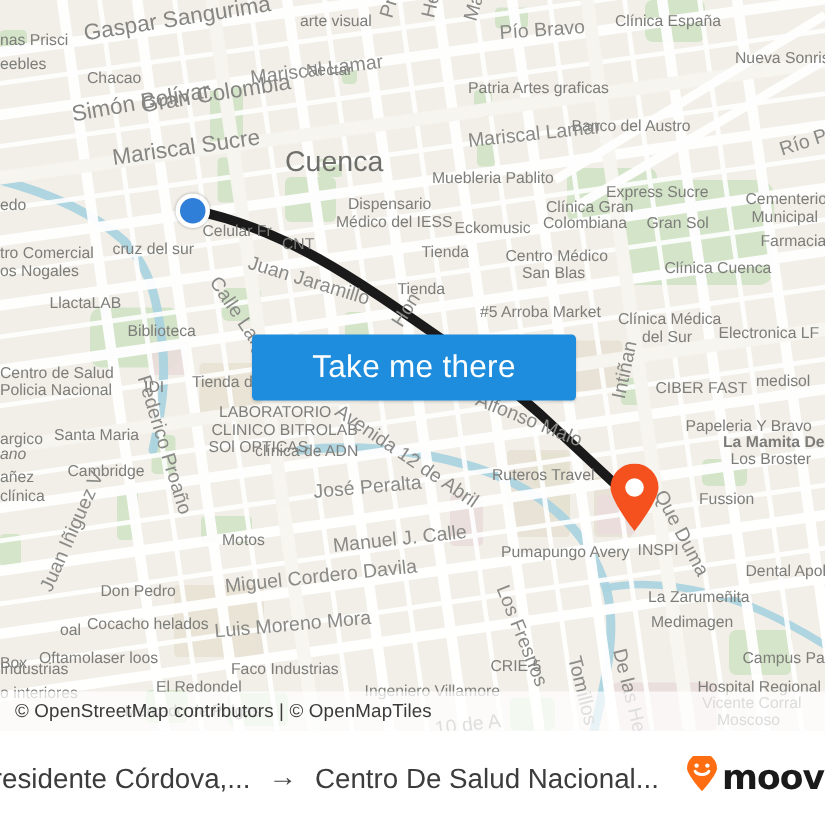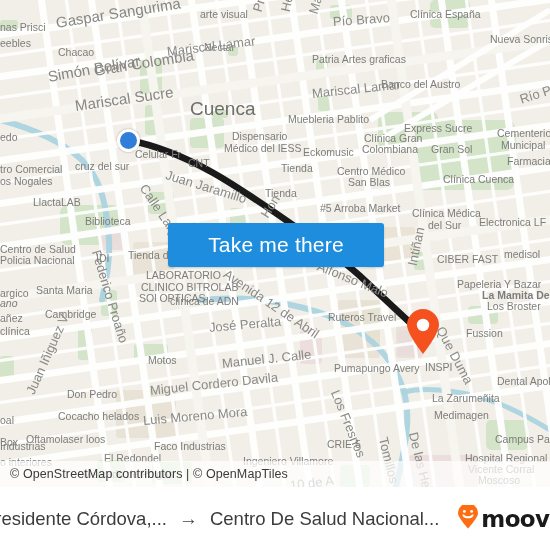--- a/index.html
+++ b/index.html
@@ -274,21 +274,21 @@
         <div class="map-label lbl-poi" style="left: 428px; top: 219px;">del Sur</div>
         <div class="map-label lbl-street" style="left: 264px; top: 209px; transform: rotate(-58deg);">Hon</div>
         <div class="map-label lbl-poi" style="left: 128px; top: 249px;">Tienda de</div>
         <div class="map-label lbl-poi" style="left: 0px; top: 243px;">Centro de Salud</div>
         <div class="map-label lbl-poi" style="left: 504px; top: 248px;">medisol</div>
         <div class="map-label lbl-poi" style="left: 0px; top: 254px;">Policia Nacional</div>
         <div class="map-label lbl-poi" style="left: 96px; top: 252px;">IDI</div>
         <div class="map-label lbl-poi" style="left: 437px; top: 253px;">CIBER FAST</div>
         <div class="map-label lbl-poi" style="left: 146px; top: 269px;">LABORATORIO</div>
         <div class="map-label lbl-street" style="left: 318px; top: 258px; transform: rotate(22deg);">Alfonso Malo</div>
-        <div class="map-label lbl-poi" style="left: 457px; top: 278px;">Papeleria Y Bazar</div>
+        <div class="map-label lbl-poi" style="left: 457px; top: 278px;">Papeleria Y Bravo</div>
         <div class="map-label lbl-poi" style="left: 141px; top: 281px;">CLINICO BITROLAB</div>
         <div class="map-label lbl-street" style="left: 412px; top: 258px; transform: rotate(-78deg);">Intiñan</div>
         <div class="map-label lbl-poi" style="left: 36px; top: 284px;">Santa Maria</div>
         <div class="map-label lbl-poi" style="left: 170px; top: 295px;">clínica de ADN</div>
         <div class="map-label lbl-poi" style="left: 482px; top: 289px; font-weight: bold;">La Mamita De</div>
         <div class="map-label lbl-poi" style="left: 0px; top: 287px;">argico</div>
         <div class="map-label lbl-street" style="left: 96px; top: 243px; transform: rotate(73deg);">Federico Proaño</div>
         <div class="map-label lbl-street" style="left: 225px; top: 265px; transform: rotate(34deg);">Avenida 12 de Abril</div>
         <div class="map-label lbl-poi" style="left: 487px; top: 300px;">Los Broster</div>
         <div class="map-label lbl-poi" style="left: 0px; top: 297px; font-style: italic;">ano</div>
@@ -305,21 +305,21 @@
         <div class="map-label lbl-poi" style="left: 334px; top: 362px;">Pumapungo Avery</div>
         <div class="map-label lbl-street" style="left: 222px; top: 356px; transform: rotate(-6deg);">Manuel J. Calle</div>
         <div class="map-label lbl-poi" style="left: 497px; top: 375px;">Dental Apolo</div>
         <div class="map-label lbl-poi" style="left: 67px; top: 388px;">Don Pedro</div>
         <div class="map-label lbl-street" style="left: 150px; top: 383px; transform: rotate(-6deg);">Miguel Cordero Davila</div>
         <div class="map-label lbl-street" style="left: 335px; top: 383px; transform: rotate(68deg);">Los Fresnos</div>
         <div class="map-label lbl-poi" style="left: 432px; top: 392px;">La Zarumeñita</div>
         <div class="map-label lbl-poi" style="left: 58px; top: 410px;">Cocacho helados</div>
         <div class="map-label lbl-street" style="left: 143px; top: 413px; transform: rotate(-5deg);">Luis Moreno Mora</div>
         <div class="map-label lbl-poi" style="left: 434px; top: 409px;">Medimagen</div>
-        <div class="map-label lbl-poi" style="left: 0px; top: 414px;">oal</div>
+        <div class="map-label lbl-poi" style="left: 0px; top: 414px; padding-left: 40px;">oal</div>
         <div class="map-label lbl-poi" style="left: 26px; top: 433px;">Oftamolaser loos</div>
         <div class="map-label lbl-poi" style="left: 495px; top: 433px;">Campus Paraí</div>
         <div class="map-label lbl-poi" style="left: 0px; top: 436px;">Box</div>
         <div class="map-label lbl-poi" style="left: 154px; top: 440px;">Faco Industrias</div>
         <div class="map-label lbl-poi" style="left: 327px; top: 438px;">CRIE 5</div>
         <div class="map-label lbl-poi" style="left: 104px; top: 452px; text-align: center;">El Redondel</div>
         <div class="map-label lbl-poi" style="left: 243px; top: 455px;">Ingeniero Villamore</div>
         <div class="map-label lbl-poi" style="left: 465px; top: 452px;">Hospital Regional</div>
         <div class="map-label lbl-poi" style="left: 468px; top: 463px;">Vicente Corral</div>
         <div class="map-label lbl-poi" style="left: 478px; top: 474px;">Moscoso</div>

